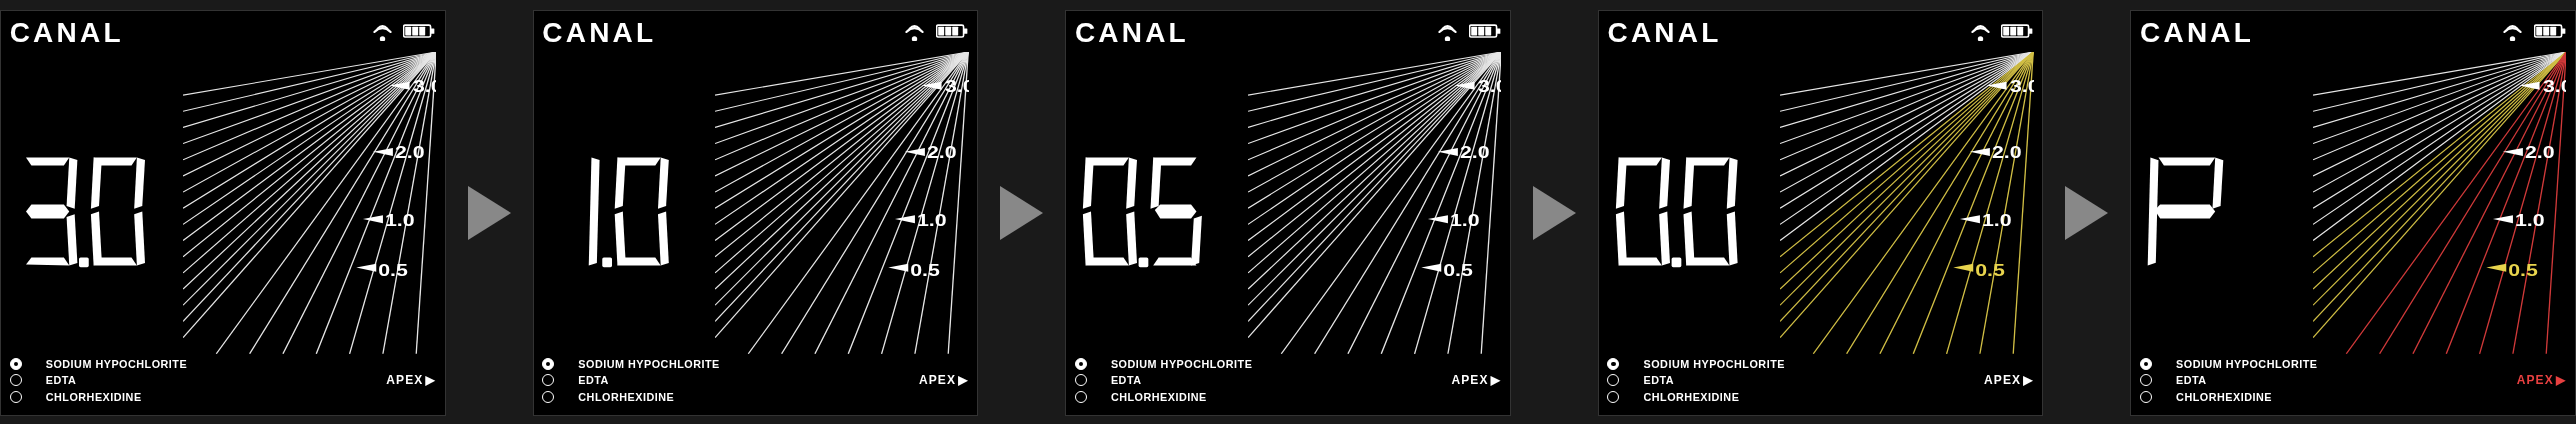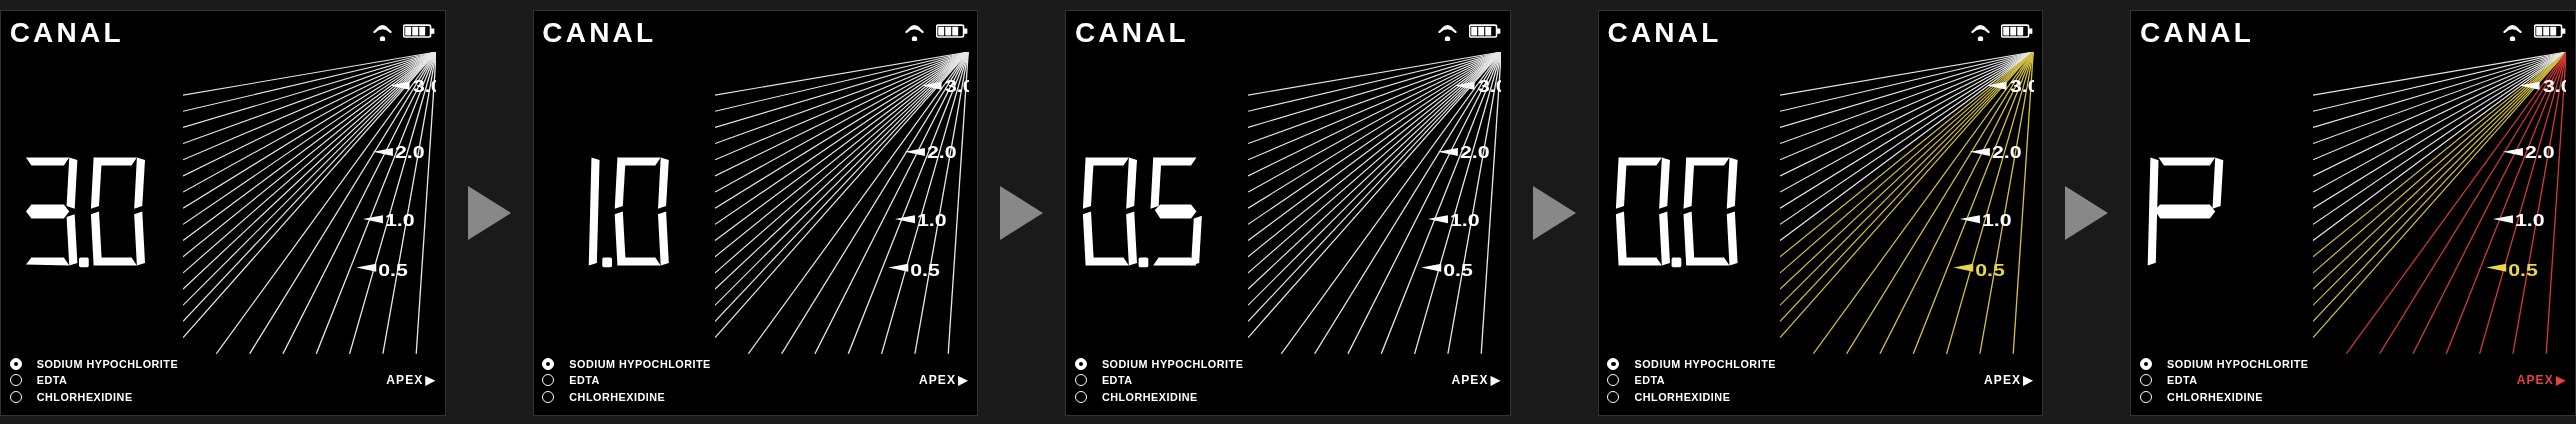--- a/index.html
+++ b/index.html
@@ -104,21 +104,21 @@
     }
 
     
     .panel-bottom {
       margin-top: 4.3px;
     }
 
     .bottom-row {
       display: flex;
       align-items: center;
-      gap: 15px;
+      gap: 24px;
       margin-bottom: 3.2px;
     }
 
     .circle-icon {
       width: 12px;
       height: 12px;
       border-radius: 50%;
       border: 1.6px solid #fff;
       flex-shrink: 0;
       display: flex;

